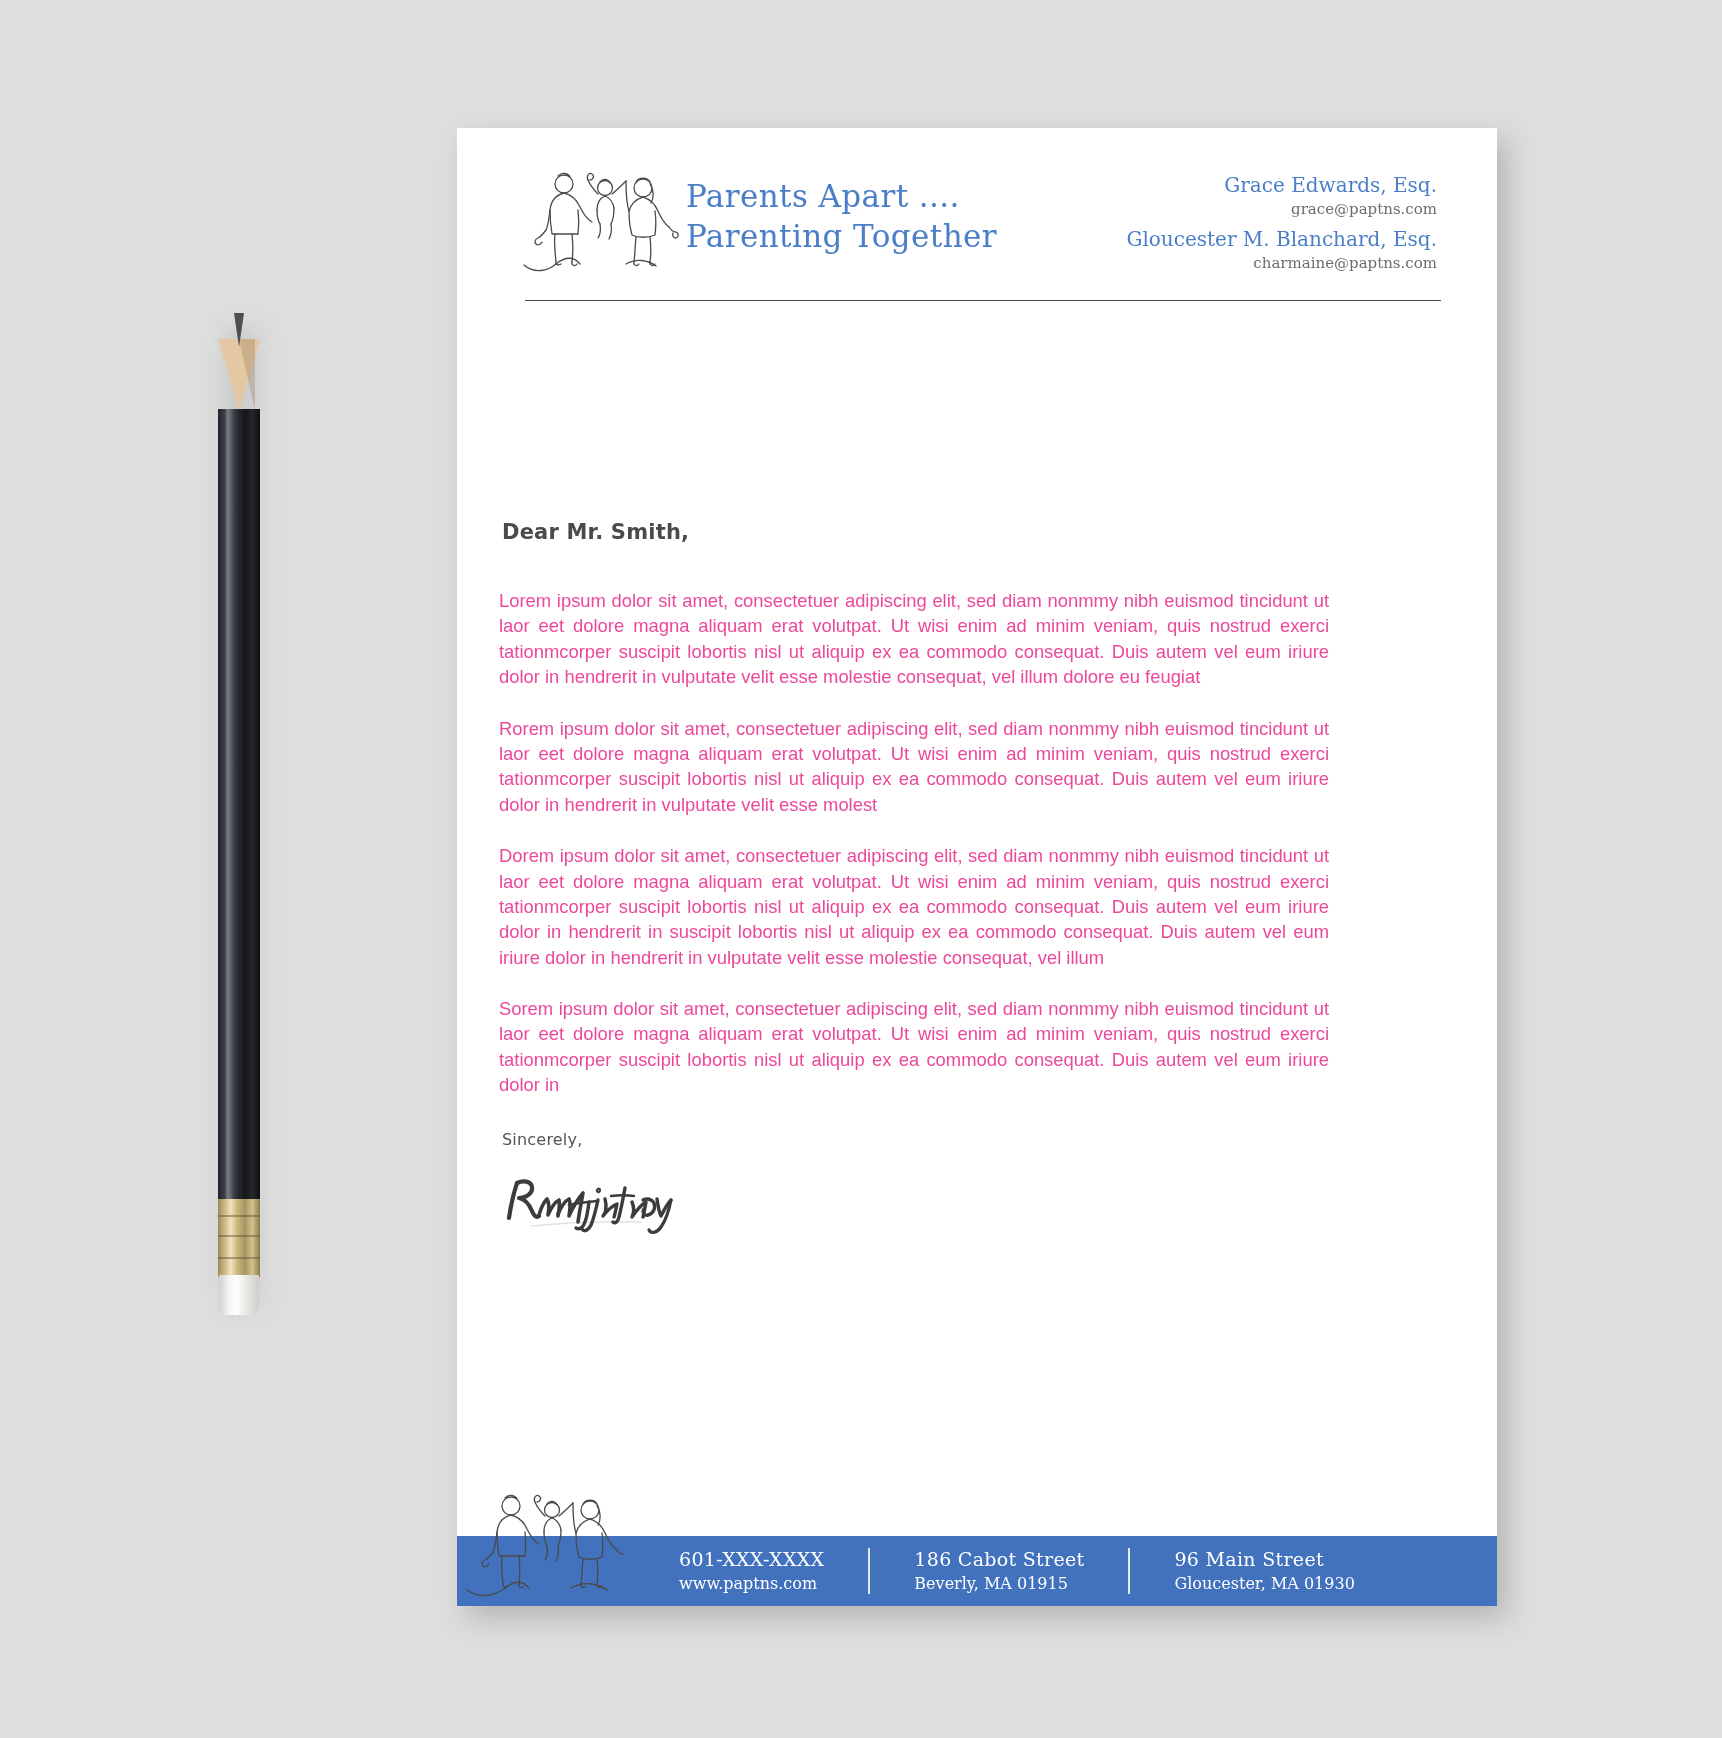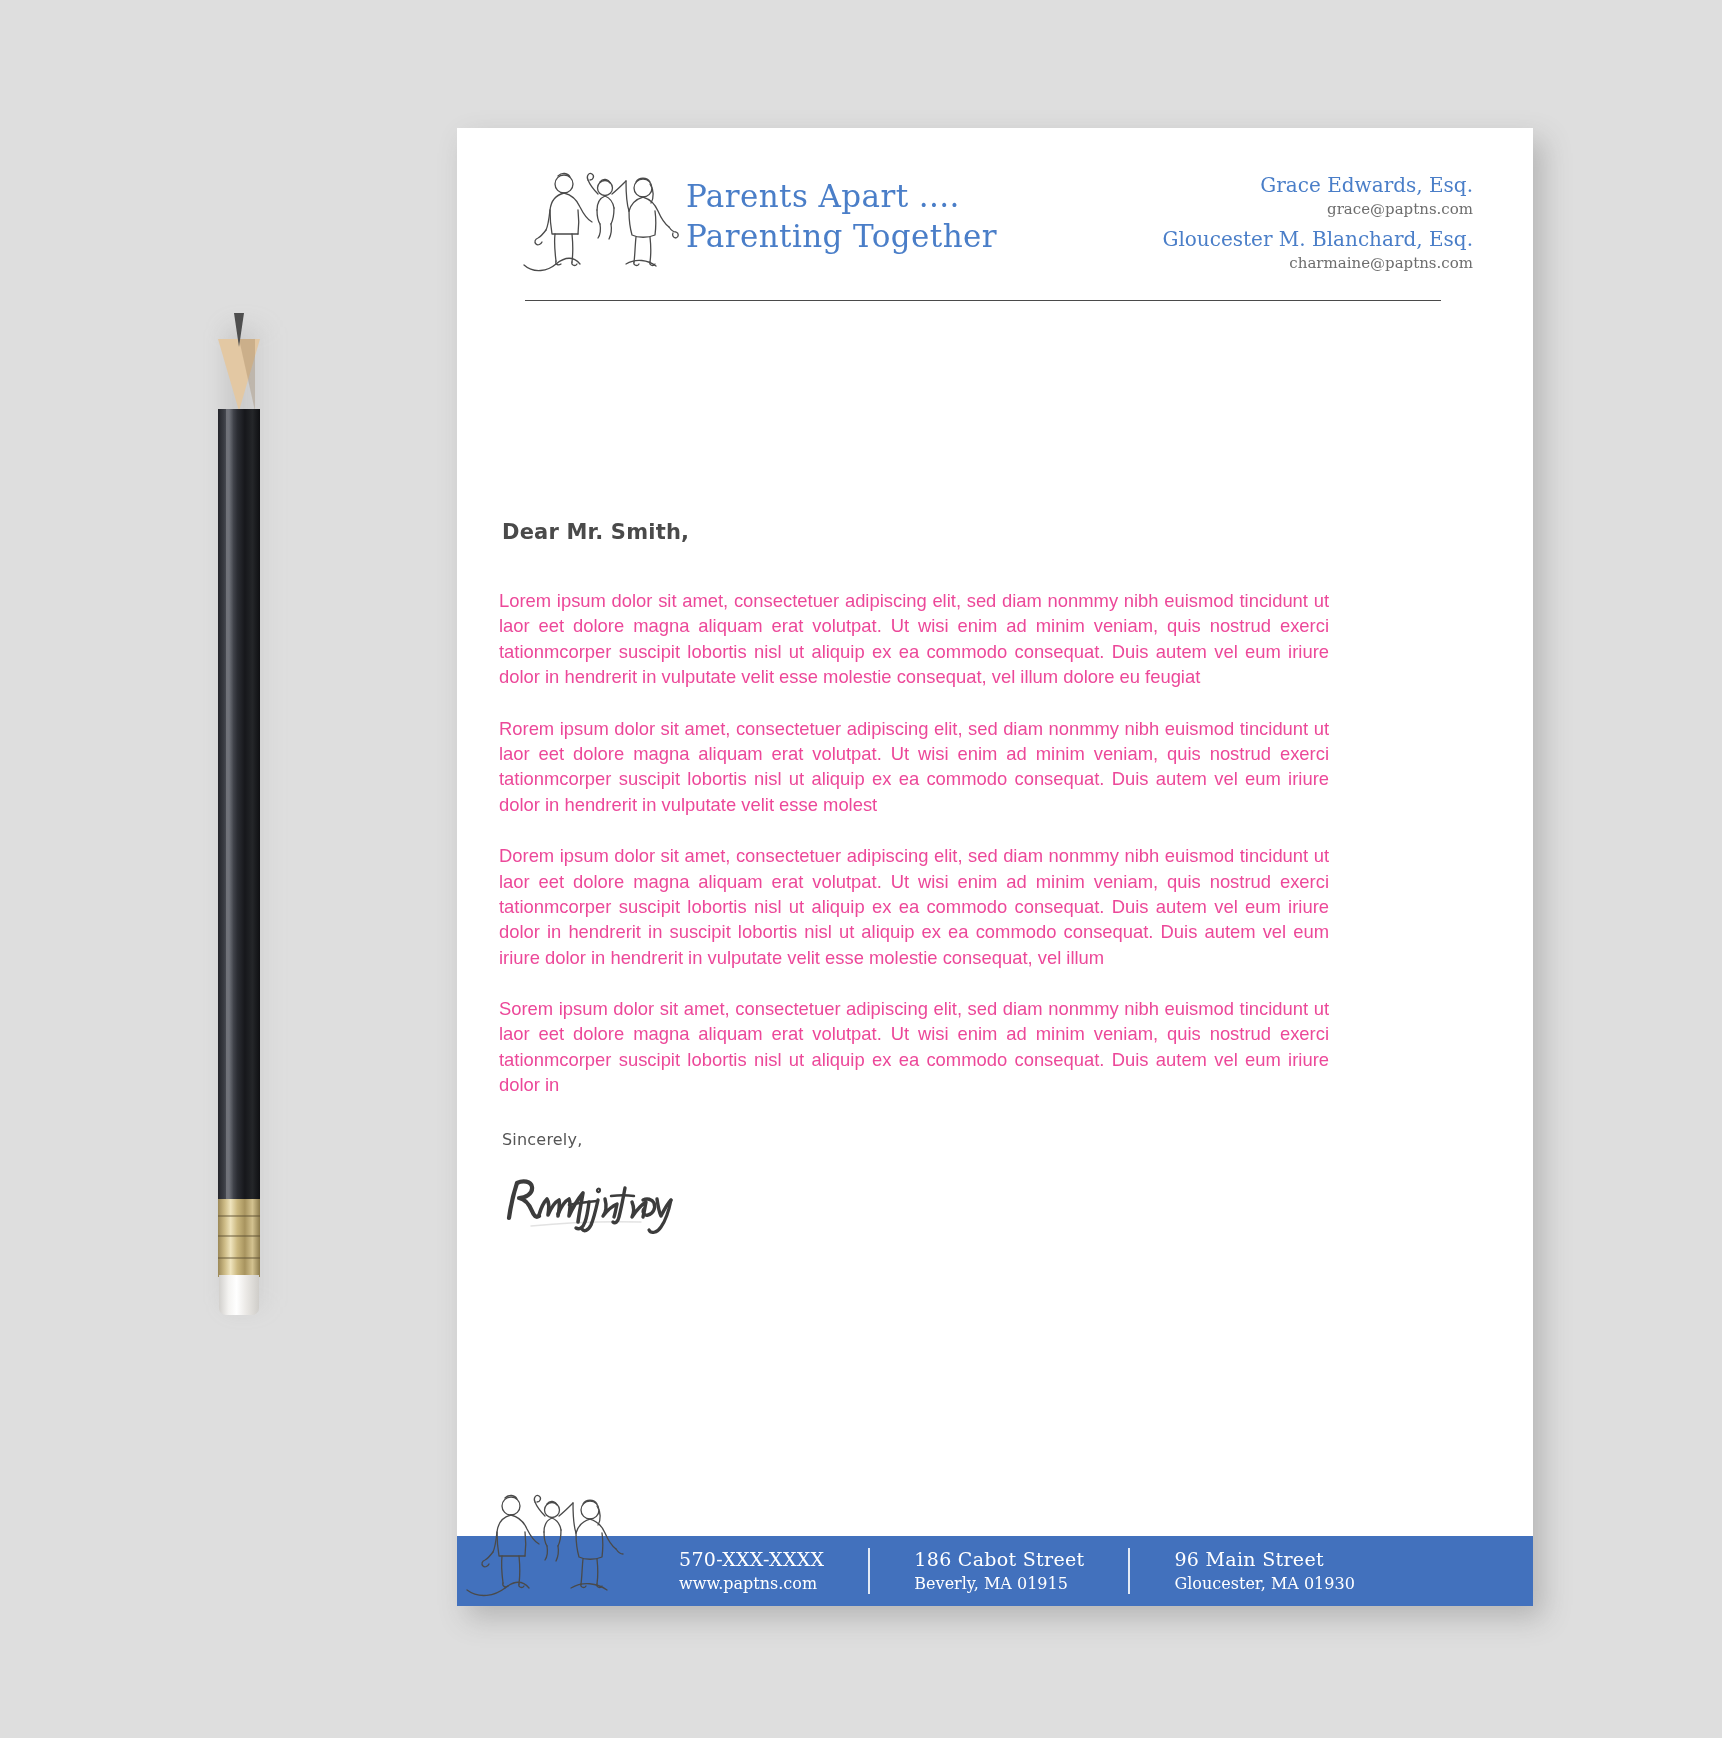--- a/index.html
+++ b/index.html
@@ -123,21 +123,20 @@
   
   #page {
     position: absolute;
     left: 457px;
     top: 128px;
     width: 1040px;
     height: 1478px;
     background: #ffffff;
     box-shadow: 10px 12px 26px rgba(90,90,90,0.30);
     overflow: hidden;
-    padding-left: 36px;
   }
 
   
   .letterhead {
     position: absolute;
     left: 0; top: 0;
     width: 100%;
     height: 190px;
   }
   .brand {
@@ -397,21 +396,21 @@
         <path d="M142 34 C146 32 151 33 153 37 C155 42 152 48 147 49 C143 50 141 46 143 43" stroke-width="3.4"></path>
         <path d="M156 33 C157 40 158 46 160 50 C163 44 166 38 170 34" stroke-width="3.4"></path>
         <path d="M170 34 C168 44 165 54 160 61 C156 67 150 68 148 64" stroke-width="3.2"></path>
         <path d="M30 60 C60 57 100 55 140 56" stroke-width="1.4" opacity="0.15"></path>
       </g>
     </svg>
 
     <div class="footer-bar">
       <div class="footer-cols">
         <div class="footer-col">
-          <div class="fc-1">570-XXX-XXXX</div>
+          <div class="fc-1">601-XXX-XXXX</div>
           <div class="fc-2">www.paptns.com</div>
         </div>
         <div class="footer-divider"></div>
         <div class="footer-col">
           <div class="fc-1">186 Cabot Street</div>
           <div class="fc-2">Beverly, MA 01915</div>
         </div>
         <div class="footer-divider"></div>
         <div class="footer-col">
           <div class="fc-1">96 Main Street</div>

